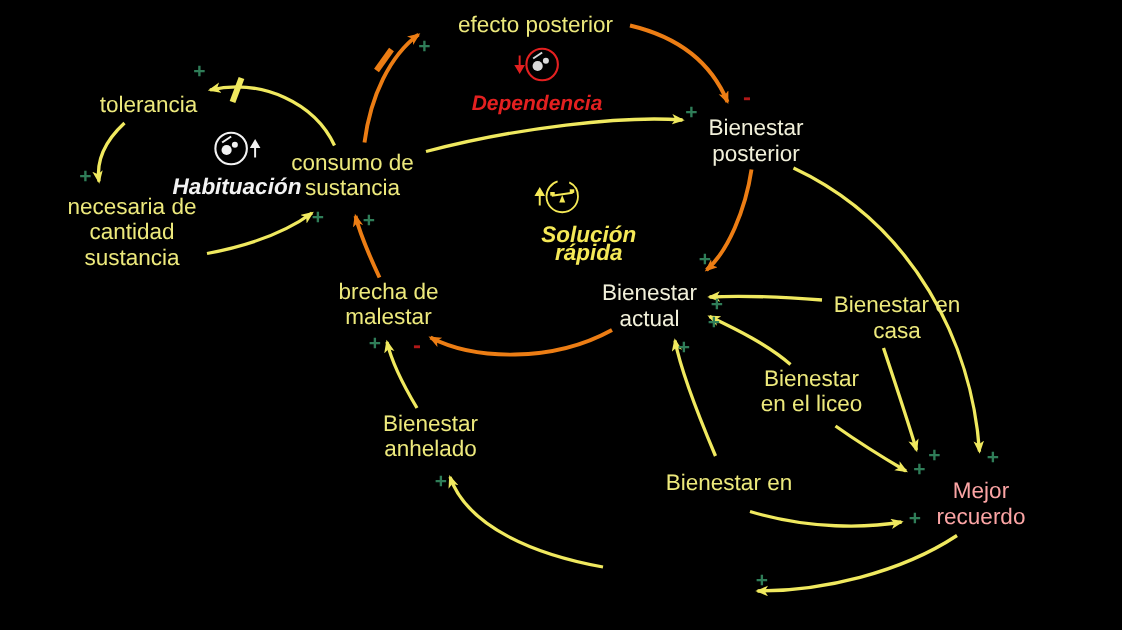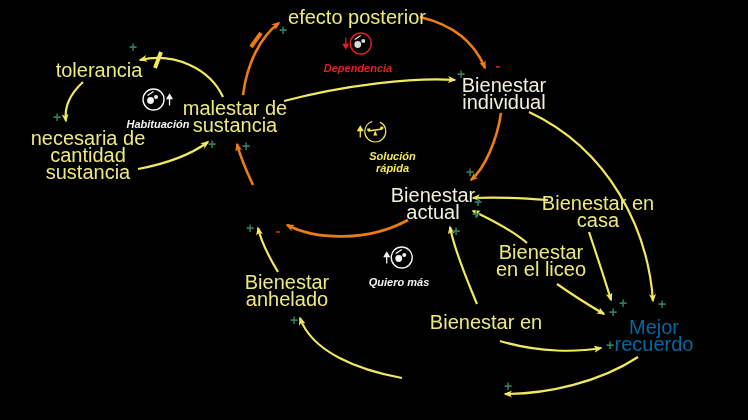--- a/index.html
+++ b/index.html
@@ -3,37 +3,37 @@
 <meta charset="utf-8">
 <style>
   html,body{margin:0;padding:0;background:#000;}
   #canvas{
     position:relative;width:748px;height:420px;background:#000;
     font-family:"Liberation Sans",sans-serif;overflow:hidden;
   }
   #links-layer{position:absolute;left:0;top:0;width:748px;height:420px;}
   .node{
     position:absolute;transform:translate(-50%,-50%);
-    color:#EDE97C;font-size:20px;line-height:17px;text-align:center;
+    color:#EDE97C;font-size:15px;line-height:17px;text-align:center;
     white-space:nowrap;font-weight:400;
   }
   .node.cream{color:#F1F0DA;}
-  .node.pale{color:#0369a1;}
+  .node.pale{color:#fca5a5;}
   .sign{
     position:absolute;transform:translate(-50%,-50%);
     font-size:14px;font-weight:bold;color:#2F7D58;line-height:14px;
   }
   .sign.minus{color:#B01818;font-size:16px;}
   .loop{position:absolute;transform:translate(-50%,-50%);text-align:center;}
   .loop-label{
-    font-size:11px;font-weight:bold;font-style:italic;line-height:11px;
+    font-size:15px;font-weight:bold;font-style:italic;line-height:11px;
     margin-top:1px;white-space:nowrap;
   }
   .loop-label.white{color:#F2F2F2;}
-  .loop-label.red{color:#E32020;font-size:11px;}
+  .loop-label.red{color:#E32020;font-size:14px;}
   .loop-label.yellow{color:#F5E957;margin-left:41px;}
 </style>
 </head>
 <body>
 
 <div id="canvas">
 
   <svg id="links-layer" viewBox="0 0 748 420">
     <defs>
       <marker id="ah-y" markerWidth="9" markerHeight="8" refX="7" refY="3.5" orient="auto" markerUnits="userSpaceOnUse">
@@ -74,26 +74,30 @@
   </div>
   <div class="node" style="left:99px;top:70px;">
     <div>tolerancia</div>
   </div>
   <div class="node" style="left:88px;top:155px;">
     <div>necesaria de</div>
     <div>cantidad</div>
     <div>sustancia</div>
   </div>
   <div class="node" style="left:235px;top:117px;">
-    <div>malestar de</div>
+    <div>consumo de</div>
     <div>sustancia</div>
+  </div>
+  <div class="node" style="left:259px;top:203px;">
+    <div>brecha de</div>
+    <div>malestar</div>
   </div>
   <div class="node cream" style="left:504px;top:94px;">
     <div>Bienestar</div>
-    <div>individual</div>
+    <div>posterior</div>
   </div>
   <div class="node cream" style="left:433px;top:204px;">
     <div>Bienestar</div>
     <div>actual</div>
   </div>
   <div class="node" style="left:598px;top:212px;">
     <div>Bienestar en</div>
     <div>casa</div>
   </div>
   <div class="node" style="left:541px;top:261px;">
@@ -162,24 +166,14 @@
       <circle cx="22" cy="13" r="10.5" fill="none" stroke="#F5E957" stroke-width="1.2" stroke-dasharray="46 8"></circle>
       <path d="M15,12.5 L29,10.5" stroke="#F5E957" stroke-width="1.5" fill="none"></path>
       <path d="M22,12 L20,17 L24,17 Z" fill="#F5E957"></path>
       <rect x="14" y="10" width="3" height="2.4" fill="#F5E957"></rect>
       <rect x="27" y="8.2" width="3" height="2.4" fill="#F5E957"></rect>
     </svg>
     <div class="loop-label yellow">Solución</div>
     <div class="loop-label yellow">rápida</div>
   </div>
 
-  <div class="loop" style="left:399px;top:266px;">
-    <svg width="38" height="27" viewBox="0 0 38 27">
-      <path d="M7,19 L7,10 M7,8 L4.6,12 L9.4,12 Z" stroke="#F2F2F2" stroke-width="1.3" fill="#F2F2F2"></path>
-      <circle cx="22" cy="13" r="10.5" fill="none" stroke="#F2F2F2" stroke-width="1.4"></circle>
-      <circle cx="19" cy="14" r="3.4" fill="#F2F2F2"></circle>
-      <circle cx="24.5" cy="10.5" r="2" fill="#F2F2F2"></circle>
-      <path d="M16,9 L22,5" stroke="#F2F2F2" stroke-width="1.3" fill="none"></path>
-    </svg>
-    <div class="loop-label white">Quiero más</div>
-  </div>
 
 </div>
 
 </body></html>

